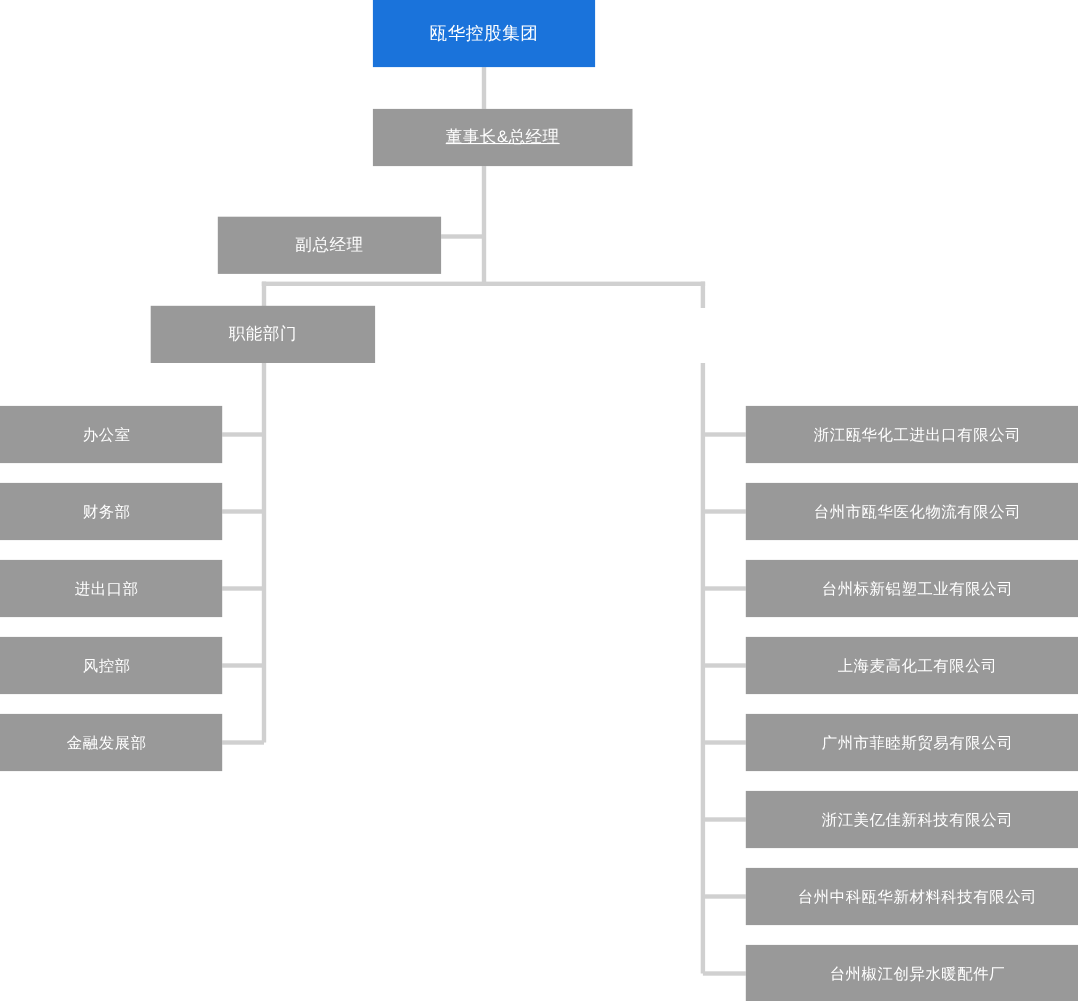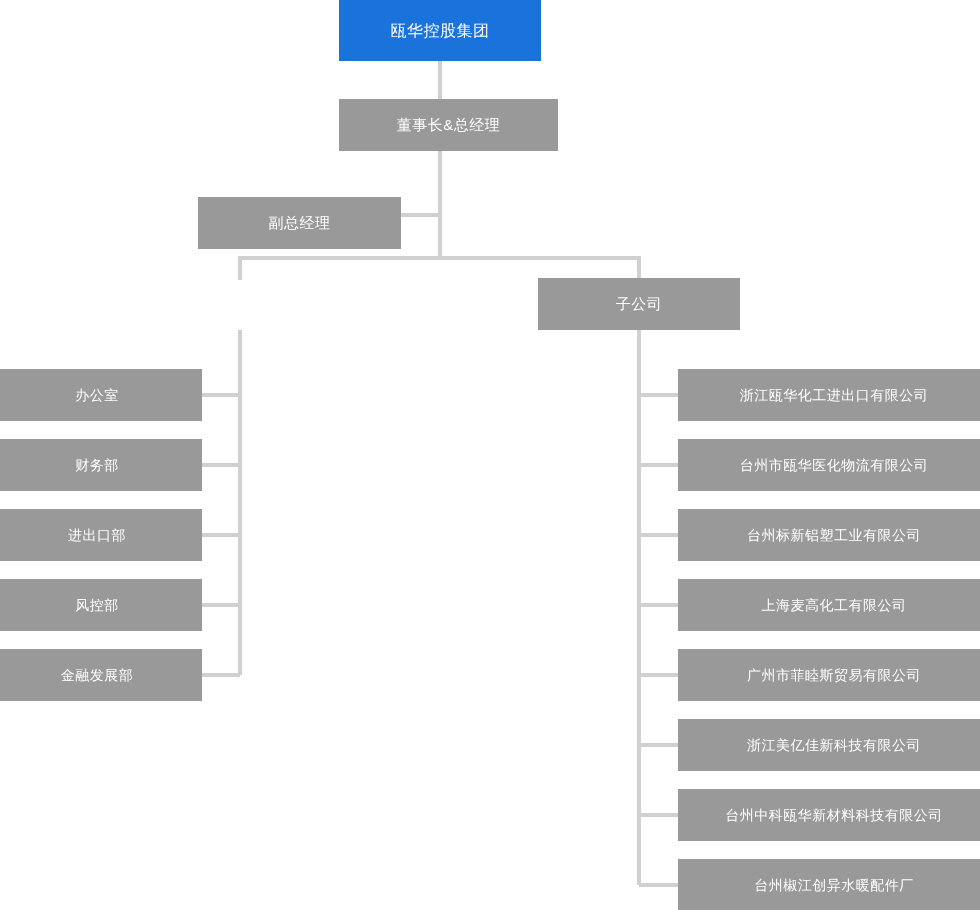--- a/index.html
+++ b/index.html
@@ -90,26 +90,26 @@
       <div class="conn h" style="left: 639px; top: 533px; width: 39px;"></div>
       <div class="conn h" style="left: 639px; top: 603px; width: 39px;"></div>
       <div class="conn h" style="left: 639px; top: 673px; width: 39px;"></div>
       <div class="conn h" style="left: 639px; top: 743px; width: 39px;"></div>
       <div class="conn h" style="left: 639px; top: 813px; width: 39px;"></div>
       <div class="conn h" style="left: 639px; top: 883px; width: 39px;"></div>
     </div>
 
   <div class="node root" style="left:339px; top:0px; width:202px; height:61px;">瓯华控股集团</div>
 
-  <div class="node gray" style="left:339px; top:99px; width:219px; height:52px;">董事长&amp;总经理</div>
+  <div class="node gray" style="left:339px; top:99px; width:236px; height:52px;text-decoration:underline;">董事长&amp;总经理</div>
 
   <div class="node gray" style="left:198px; top:197px; width:203px; height:52px;">副总经理</div>
 
+  <div class="node gray" style="left:137px; top:278px; width:204px; height:52px;">职能部门</div>
 
-  <div class="node gray" style="left:538px; top:278px; width:202px; height:52px;">子公司</div>
 
   <div id="dept-nodes">
       <div class="node gray leaf" style="left: -8px; top: 369px; width: 210px; height: 52px;">办公室</div>
       <div class="node gray leaf" style="left: -8px; top: 439px; width: 210px; height: 52px;">财务部</div>
       <div class="node gray leaf" style="left: -8px; top: 509px; width: 210px; height: 52px;">进出口部</div>
       <div class="node gray leaf" style="left: -8px; top: 579px; width: 210px; height: 52px;">风控部</div>
       <div class="node gray leaf" style="left: -8px; top: 649px; width: 210px; height: 52px;">金融发展部</div>
     </div>
 
   <div id="sub-nodes">

